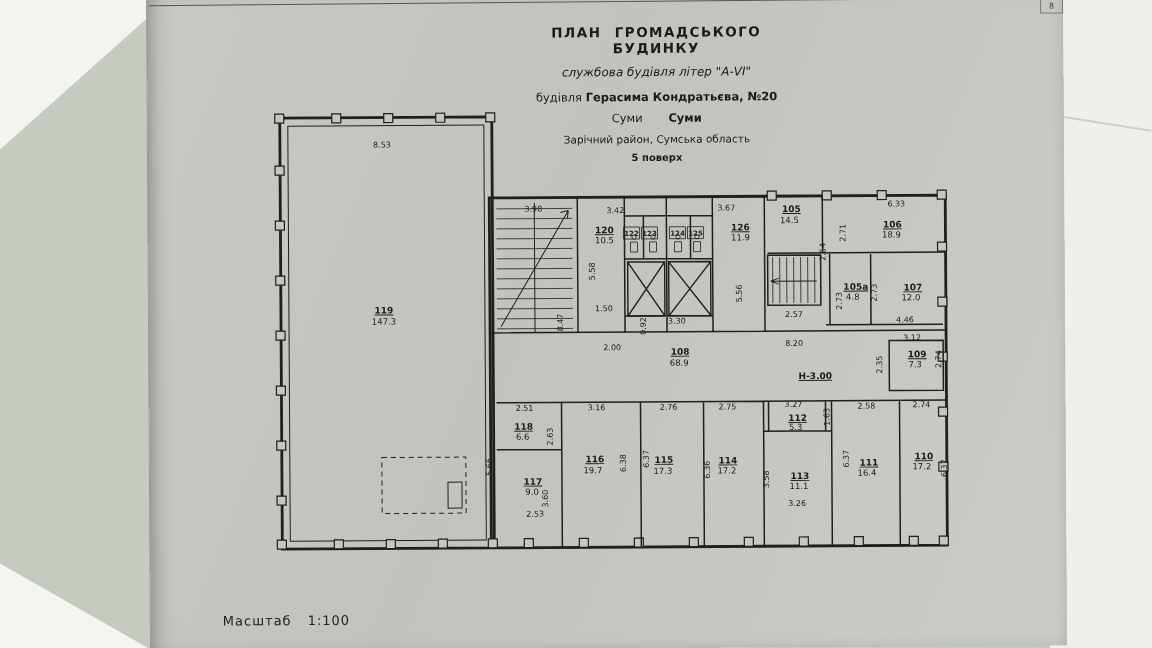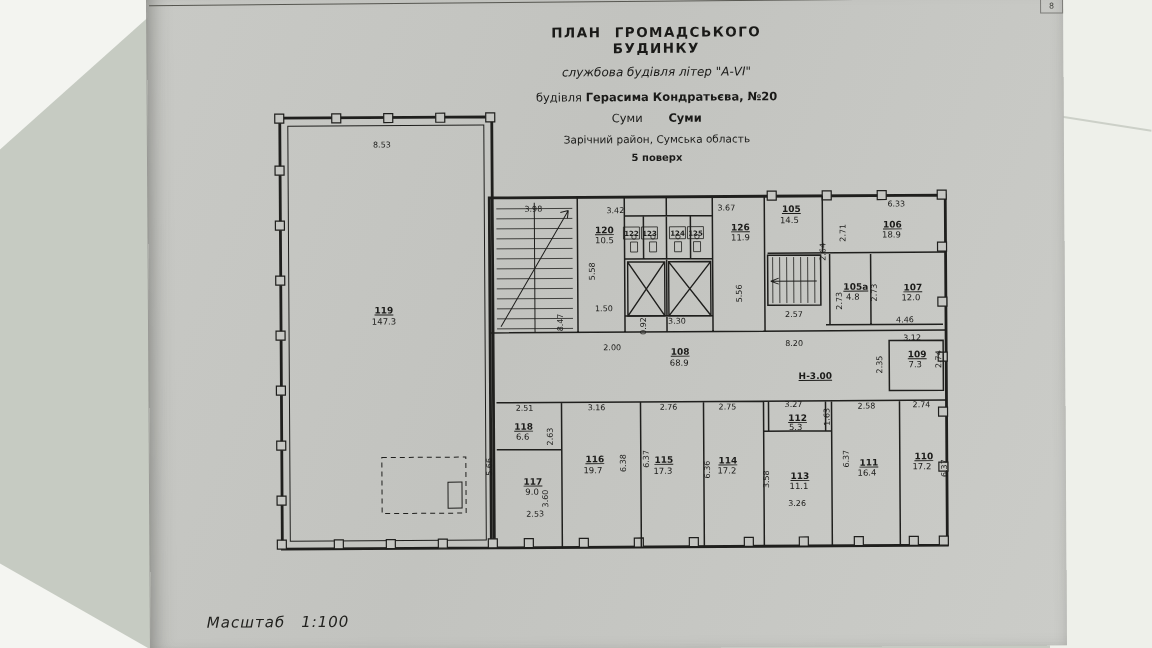--- a/index.html
+++ b/index.html
@@ -26,21 +26,21 @@
   .t1{font-size:13.5px;font-weight:bold;letter-spacing:1.5px;word-spacing:7px;}
   .t2{margin-top:9px;font-size:12px;font-style:italic;}
   .t3{margin-top:11px;font-size:11.5px;}
   .t3 b,.t4 b{font-weight:bold;}
   .t4{margin-top:7px;font-size:11.5px;}
   .t4 .gap{margin-left:22px;}
   .t5{margin-top:8px;font-size:10.5px;}
   .t6{margin-top:7px;font-size:10px;font-weight:bold;}
   .pagenum{position:absolute;left:893px;top:7px;width:21px;height:13px;border:1px solid #7c7c78;
            display:flex;align-items:center;justify-content:center;font-size:8px;color:#44443f;}
-  .scale{position:absolute;left:56px;top:617px;font-size:15px;font-style:italic;
+  .scale{position:absolute;left:72px;top:617px;font-size:13px;
          letter-spacing:1px;color:#21211e;}
   .scale .val{margin-left:16px;}
   
   .plan{position:absolute;left:0;top:0;width:916px;height:648px;}
   .plan path,.plan rect,.plan circle,.plan line{vector-effect:non-scaling-stroke;}
   text{fill:#1c1c1a;}
   .dim{font-size:8px;font-family:"DejaVu Sans",sans-serif;}
   .rid{font-size:9px;font-weight:bold;text-decoration:underline;}
   .rarea{font-size:8.5px;}
   .rbox{font-size:7px;font-weight:bold;}

